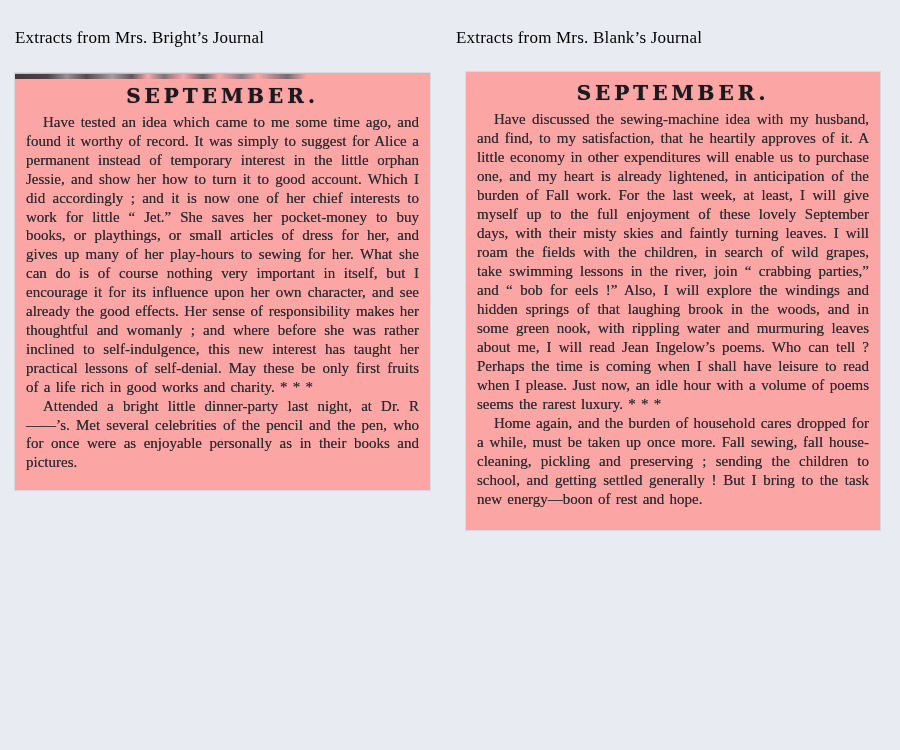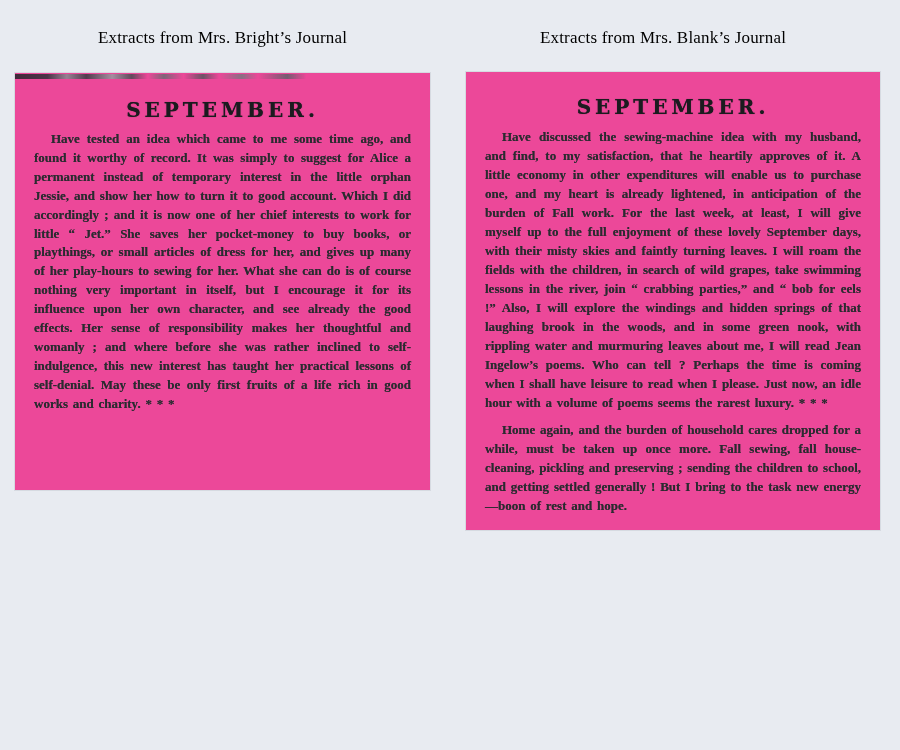--- a/index.html
+++ b/index.html
@@ -10,34 +10,34 @@
     width: 900px;
     height: 750px;
     position: relative;
     background: #e8ebf1;
     font-family: "Liberation Serif", serif;
     overflow: hidden;
   }
   .caption {
     position: absolute;
     top: 28px;
-    text-align: center;
+    text-align: left;
     font-size: 17px;
     color: #000;
     font-family: "Liberation Serif", serif;
     letter-spacing: 0.2px;
   }
   .caption.left  { left: 15px;  width: 415px; }
   .caption.right { left: 456px; width: 414px; }
 
   .clipping {
     position: absolute;
-    background: #ec4899;
+    background: #fca5a5;
     box-sizing: border-box;
-    padding: 16px 11px;
+    padding: 2px 11px;
     box-shadow: 0 0 0 1px rgba(180,185,195,0.35);
     overflow: hidden;
   }
   .clipping.left  { left: 15px;  top: 73px; width: 415px; height: 417px; }
   .clipping.right { left: 466px; top: 72px; width: 414px; height: 458px; }
 
   .smudge {
     position: absolute;
     top: 1px; left: 0;
     width: 78%;
@@ -57,45 +57,46 @@
     font-weight: bold;
     font-size: 20px;
     letter-spacing: 4px;
     color: #1b1b1f;
     margin: 9px 0 5px 0;
     text-shadow: 0 0 0.7px rgba(25,25,30,0.9);
   }
   .clipping.right .clip-heading { margin-top: 7px; }
 
   .clip-body p {
-    margin: 8px;
+    margin: 0;
     text-align: justify;
     text-indent: 17px;
     font-family: "Liberation Serif", serif;
-    font-weight: bold;
-    font-size: 13px;
+    font-weight: normal;
+    font-size: 15px;
     color: #2b2b30;
     text-shadow: 0 0 0.6px rgba(45,45,52,0.75);
     word-spacing: 1.5px;
   }
   .clipping.left  .clip-body p { line-height: 18.9px; }
   .clipping.right .clip-body p { line-height: 19px; }
 </style>
 </head>
 <body>
 
 <div class="caption left">Extracts from Mrs. Bright’s Journal</div>
 
 <div class="caption right">Extracts from Mrs. Blank’s Journal</div>
 
 <div class="clipping left">
   <div class="smudge"></div>
   <div class="clip-heading">SEPTEMBER.</div>
   <div class="clip-body">
     <p>Have tested an idea which came to me some time ago, and found it worthy of record.  It was simply to suggest for Alice a permanent instead of temporary interest in the little orphan Jessie, and show her how to turn it to good account.  Which I did accordingly ; and it is now one of her chief interests to work for little “ Jet.”  She saves her pocket-money to buy books, or playthings, or small articles of dress for her, and gives up many of her play-hours to sewing for her.  What she can do is of course nothing very important in itself, but I encourage it for its influence upon her own character, and see already the good effects.  Her sense of responsibility makes her thoughtful and womanly ; and where before she was rather inclined to self-indulgence, this new interest has taught her practical lessons of self-denial.  May these be only first fruits of a life rich in good works and charity.  * * *</p>
+    <p>Attended a bright little dinner-party last night, at Dr. R——’s.  Met several celebrities of the pencil and the pen, who for once were as enjoyable personally as in their books and pictures.</p>
   </div>
 </div>
 
 <div class="clipping right">
   <div class="clip-heading">SEPTEMBER.</div>
   <div class="clip-body">
     <p>Have discussed the sewing-machine idea with my husband, and find, to my satisfaction, that he heartily approves of it.  A little economy in other expenditures will enable us to purchase one, and my heart is already lightened, in anticipation of the burden of Fall work.  For the last week, at least, I will give myself up to the full enjoyment of these lovely September days, with their misty skies and faintly turning leaves.  I will roam the fields with the children, in search of wild grapes, take swimming lessons in the river, join “ crabbing parties,” and “ bob for eels !”  Also, I will explore the windings and hidden springs of that laughing brook in the woods, and in some green nook, with rippling water and murmuring leaves about me, I will read Jean Ingelow’s poems.  Who can tell ?  Perhaps the time is coming when I shall have leisure to read when I please.  Just now, an idle hour with a volume of poems seems the rarest luxury.  * * *</p>
     <p>Home again, and the burden of household cares dropped for a while, must be taken up once more.  Fall sewing, fall house-cleaning, pickling and preserving ; sending the children to school, and getting settled generally !  But I bring to the task new energy—boon of rest and hope.</p>
   </div>
 </div>

